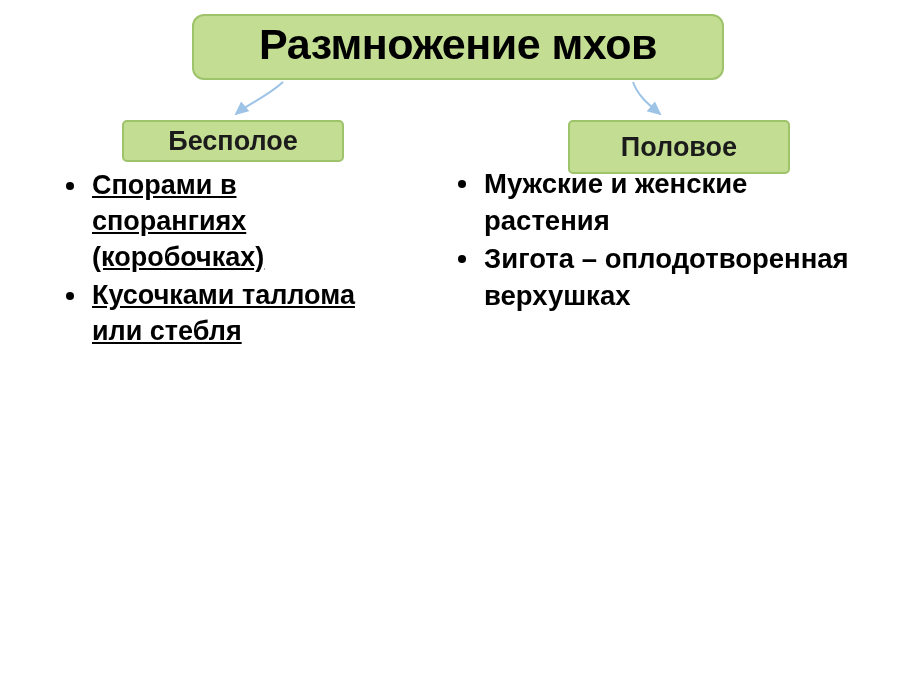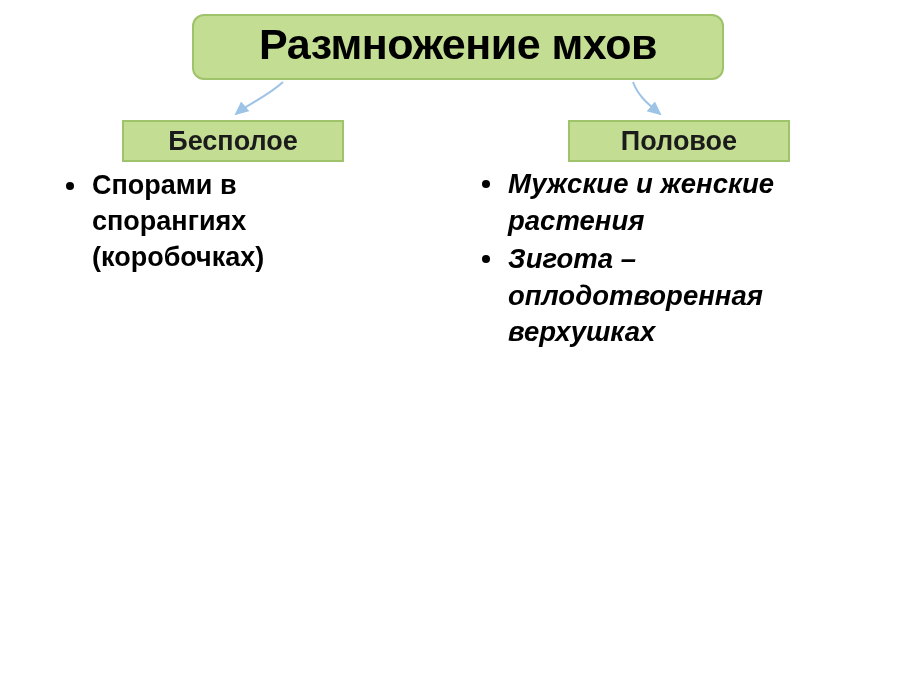--- a/index.html
+++ b/index.html
@@ -42,40 +42,40 @@
     color: #000000;
     letter-spacing: -0.5px;
     white-space: nowrap;
   }
 
   
   .pill {
     position: absolute;
     background: #c3dd92;
     border: 2px solid #9ec36a;
-    border-radius: 0;
+    border-radius: 5px;
     box-sizing: border-box;
     display: flex;
     align-items: center;
     justify-content: center;
     font-size: 27px;
     font-weight: bold;
     color: #1b1b1b;
   }
   .pill.asexual {
     left: 122px;
     top: 120px;
     width: 222px;
     height: 42px;
   }
   .pill.sexual {
     left: 568px;
     top: 120px;
     width: 222px;
-    height: 42px;
+    height: 54px;
   }
 
   
   .arrow-svg {
     position: absolute;
     left: 0;
     top: 0;
     width: 910px;
     height: 683px;
     pointer-events: none;
@@ -83,26 +83,26 @@
 
   
   .column {
     position: absolute;
     box-sizing: border-box;
   }
   .column.left {
     left: 48px;
     top: 168px;
     width: 350px;
+    text-decoration: underline;
   }
   .column.right {
-    left: 464px;
+    left: 440px;
     top: 166px;
     width: 420px;
-    font-style: italic;
   }
   ul.bullets {
     margin: 0;
     padding: 0;
     list-style: none;
   }
   ul.bullets li {
     position: relative;
     padding-left: 44px;
     margin-bottom: 2px;
@@ -142,20 +142,21 @@
     <path d="M283,82 C268,96 248,104 236,114" stroke="#9dc3e6" stroke-width="2" fill="none" marker-end="url(#ah)"></path>
     <path d="M633,82 C638,96 648,104 660,114" stroke="#9dc3e6" stroke-width="2" fill="none" marker-end="url(#ah)"></path>
   </svg>
 
   <div class="pill asexual">Бесполое</div>
   <div class="pill sexual">Половое</div>
 
   <div class="column left">
     <ul class="bullets">
       <li>Спорами в спорангиях (коробочках)</li>
+      <li>Кусочками таллома или стебля</li>
     </ul>
   </div>
 
   <div class="column right">
     <ul class="bullets">
       <li>Мужские и женские растения</li>
       <li>Зигота – оплодотворенная верхушках</li>
     </ul>
   </div>
 

